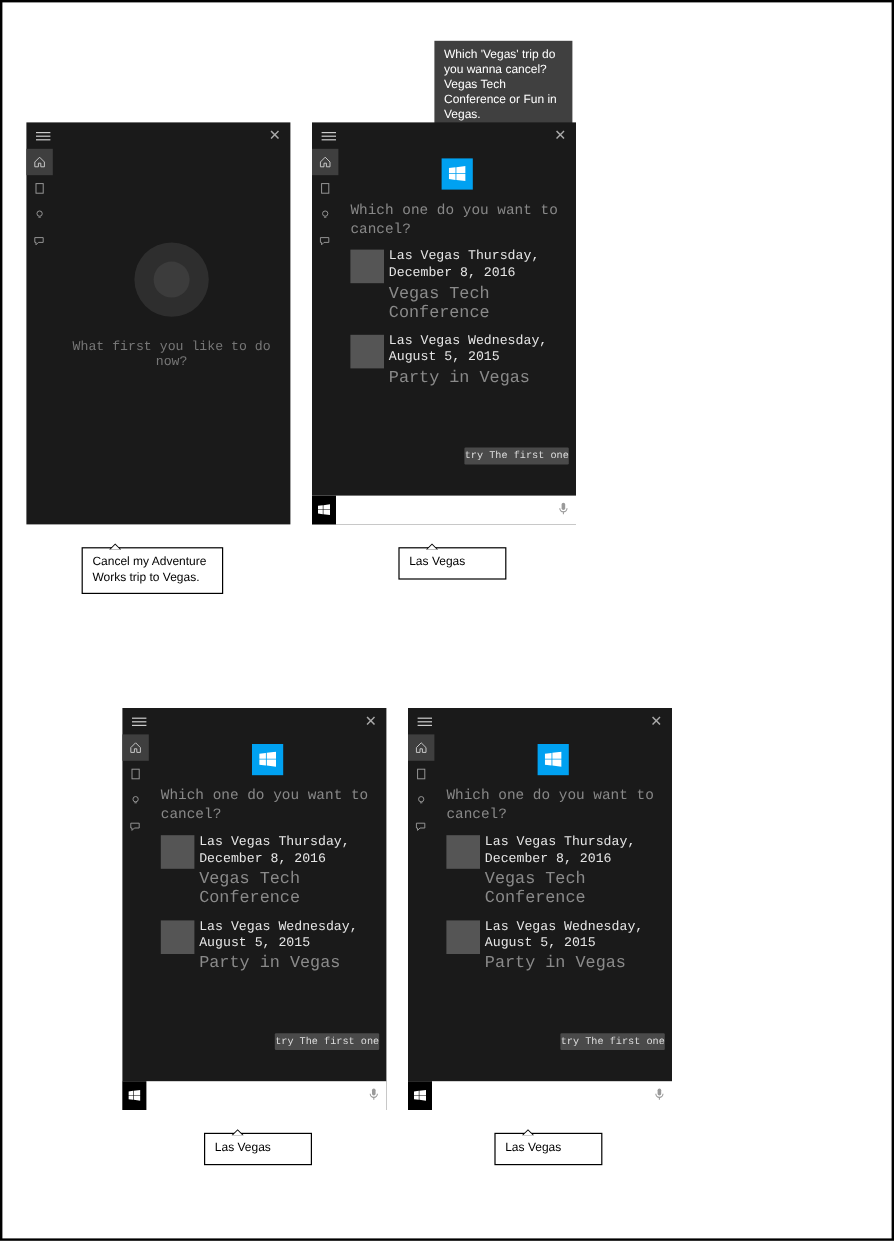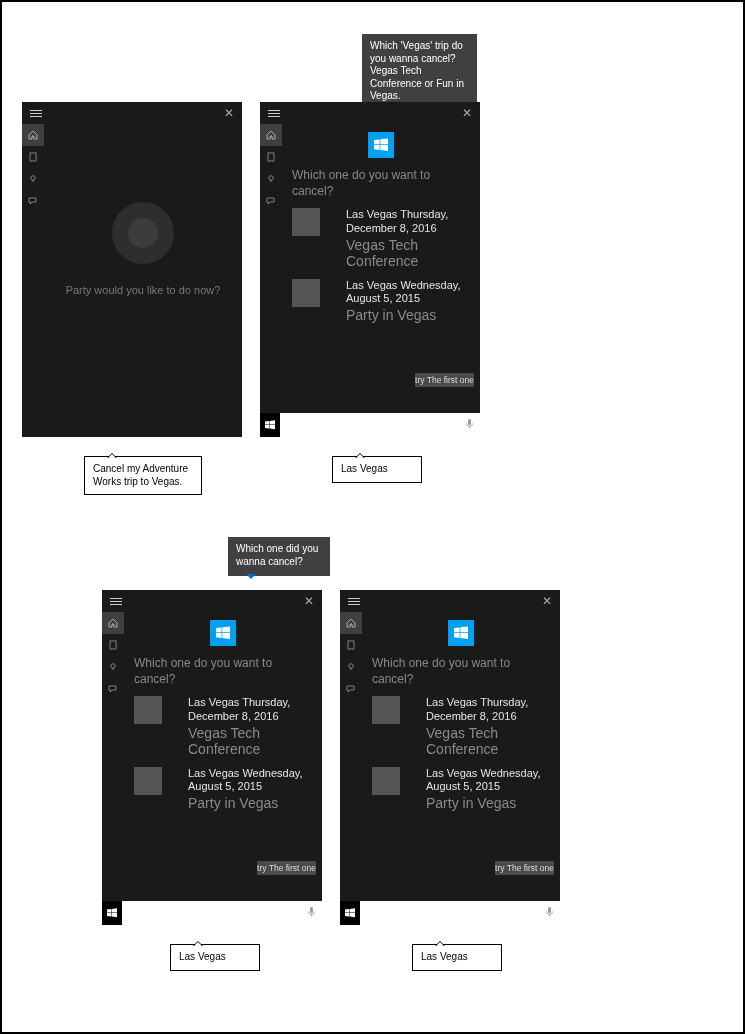--- a/index.html
+++ b/index.html
@@ -70,20 +70,21 @@
     justify-content: center;
     cursor: pointer;
   }
   .sidebar .item.active {
     background: #3f3f3f;
   }
   .content {
     flex: 1;
     position: relative;
     color: #bbb;
+    font-family: Liberation Mono, monospace;
   }
   
   .cortana-ring {
     position: absolute;
     top: 78px;
     left: 50%;
     transform: translateX(-50%);
     width: 62px;
     height: 62px;
     border-radius: 50%;
@@ -158,21 +159,21 @@
     line-height: 1.3;
   }
   .trip-list {
     position: absolute;
     top: 84px;
     left: 10px;
     right: 6px;
   }
   .trip {
     display: flex;
-    gap: 26px;
+    gap: 4px;
     margin-bottom: 10px;
     cursor: pointer;
   }
   .trip .thumb {
     width: 28px;
     height: 28px;
     background: #555;
     flex-shrink: 0;
   }
   .trip .info .title {
@@ -277,25 +278,25 @@
         <div class="item">
             <svg class="ico" viewBox="0 0 10 10">
               <path d="M1 2 H8 V6 H4 L2 8 V6 H1 Z" fill="none" stroke="#999" stroke-width="0.8"></path>
             </svg>
           </div>
       </div>
       <div class="content">
         <div class="cortana-ring">
             <div class="inner"></div>
           </div>
-        <div class="prompt1">Party would you like to do now?</div>
+        <div class="prompt1">What first you like to do now?</div>
       </div>
     </div>
   </div>
-  <div class="user-bubble" style="left:82px; top:454px;">Cancel my Adventure Works trip to Vegas.</div>
+  <div class="user-bubble" style="left:66px; top:454px;">Cancel my Adventure Works trip to Vegas.</div>
 
   <div class="voice-bubble" style="left:360px; top:32px;">Which 'Vegas' trip do you wanna cancel? Vegas Tech Conference or Fun in Vegas.</div>
   <div class="panel" style="left:258px; top:100px;">
     <div class="titlebar">
       <div class="hamburger">
           <span></span>
           <span></span>
           <span></span>
         </div>
       <div class="close-x">✕</div>
@@ -361,21 +362,20 @@
         <svg width="9" height="12" viewBox="0 0 9 12">
             <rect x="3" y="1" width="3" height="6" rx="1.5" fill="#9a9a9a"></rect>
             <path d="M1.5 5.5 a3 3 0 0 0 6 0" fill="none" stroke="#9a9a9a" stroke-width="0.9"></path>
             <line x1="4.5" y1="8.5" x2="4.5" y2="10.5" stroke="#9a9a9a" stroke-width="0.9"></line>
           </svg>
       </div>
     </div>
   </div>
   <div class="user-bubble" style="left:330px; top:454px; width:90px;">Las Vegas</div>
 
-  <div class="voice-bubble" style="left:226px; top:535px; width:102px;">Which one did you wanna cancel?</div>
   <div class="panel" style="left:100px; top:588px;">
     <div class="titlebar">
       <div class="hamburger">
           <span></span>
           <span></span>
           <span></span>
         </div>
       <div class="close-x">✕</div>
     </div>
     <div class="body-row">

